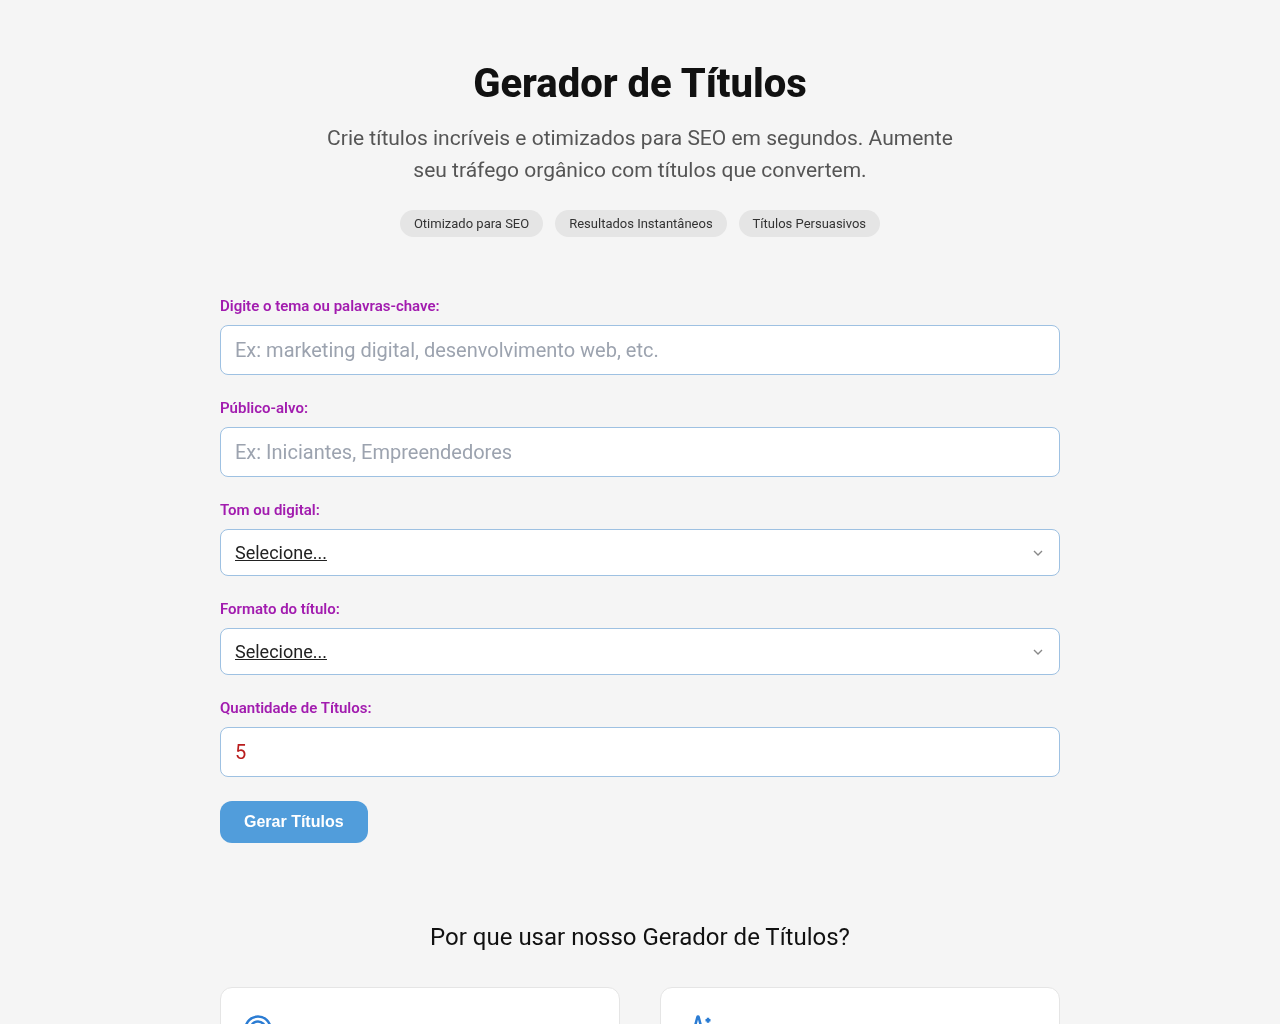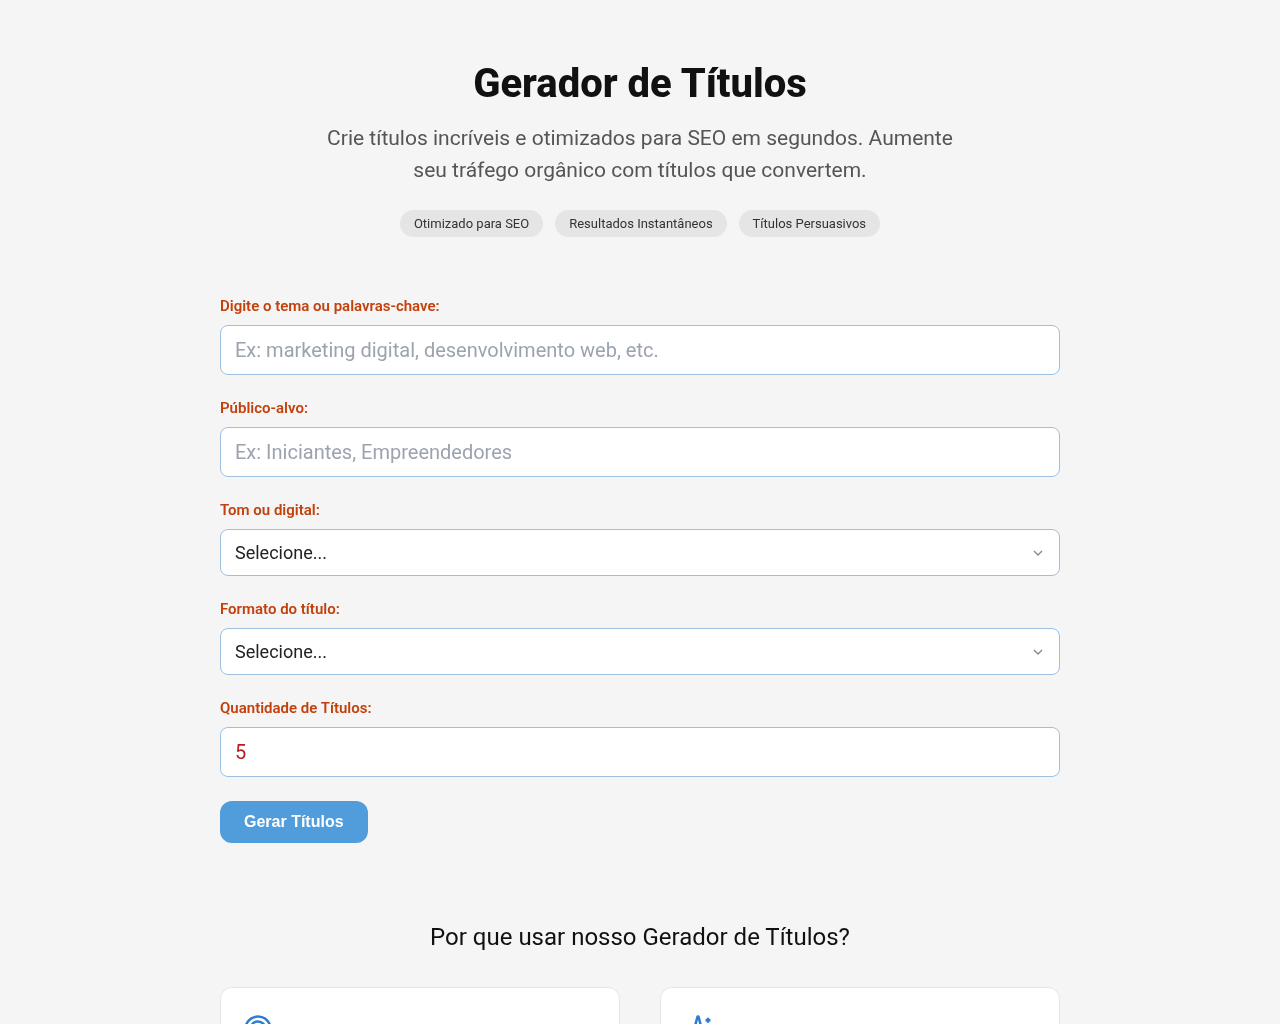--- a/index.html
+++ b/index.html
@@ -49,21 +49,21 @@
       padding: 6px 14px;
       border-radius: 14px;
     }
     .form-group {
       margin-bottom: 24px;
     }
     label {
       display: block;
       font-size: 15px;
       font-weight: 600;
-      color: #c2410c;
+      color: #a21caf;
       margin-bottom: 10px;
     }
     input[type="text"],
     input[type="number"],
     select {
       width: 100%;
       padding: 12px 14px;
       font-size: 20px;
       color: #b91c1c;
       background-color: #fff;
@@ -75,20 +75,21 @@
     input::placeholder {
       color: #9ca3af;
     }
     select {
       font-size: 18px;
       color: #222;
       appearance: none;
       -webkit-appearance: none;
       background-image: none;
       padding-right: 48px;
+      text-decoration: underline;
     }
     .select-wrapper {
       position: relative;
     }
     .select-chevron {
       position: absolute;
       right: 14px;
       top: 50%;
       transform: translateY(-50%);
       pointer-events: none;

